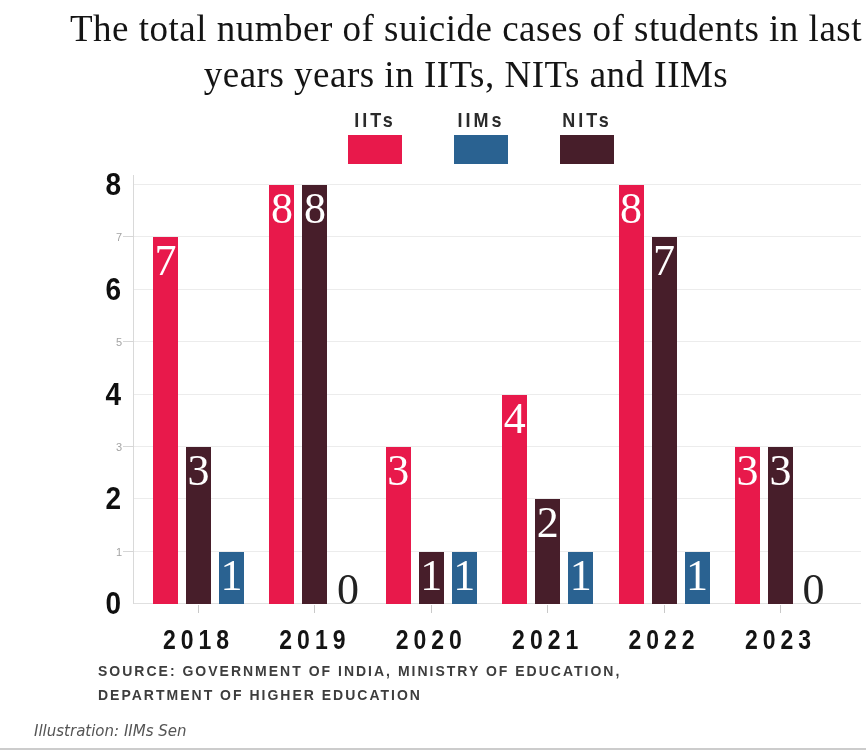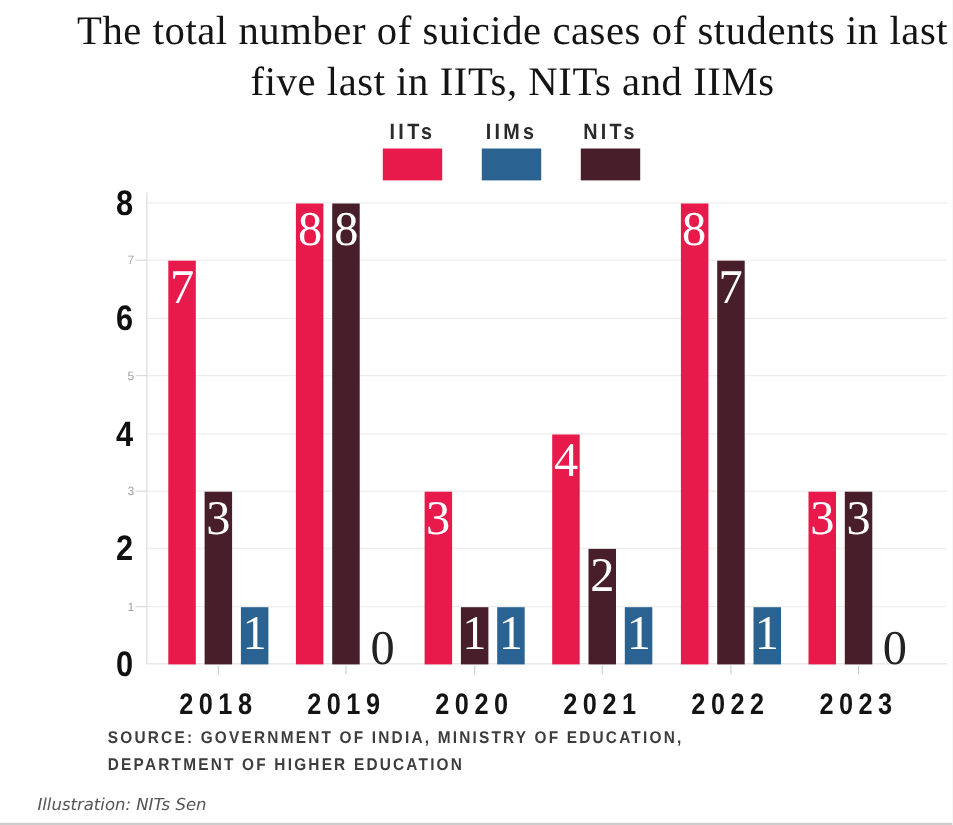--- a/index.html
+++ b/index.html
@@ -14,21 +14,21 @@
   .title{
     position:absolute;top:6px;left:66px;width:800px;
     margin:0;text-align:center;
     font-family:"Liberation Serif",serif;font-weight:400;
     font-size:37px;line-height:46px;color:#141414;
     letter-spacing:0.5px;
   }
   
   .legend{
     position:absolute;top:110px;left:348px;
-    display:flex;gap:36px;
+    display:flex;gap:52px;
   }
   .legend-item{display:flex;flex-direction:column;align-items:center;}
   .legend-label{
     font-weight:bold;font-size:18px;letter-spacing:3px;
     color:#2b2b2b;transform:scaleY(1.12);
   }
   .legend-swatch{width:54px;height:29px;margin-top:4px;}
   
   .plot{
     position:absolute;left:133px;top:175px;width:727px;height:429px;
@@ -78,21 +78,21 @@
   }
   .bottom-rule{
     position:absolute;left:0;right:0;bottom:0;height:2px;background:#cccccc;
   }
 </style>
 </head>
 <body>
 
 <div class="page">
 
-  <h1 class="title">The total number of suicide cases of students in last five last in IITs, NITs and IIMs</h1>
+  <h1 class="title">The total number of suicide cases of students in last years years in IITs, NITs and IIMs</h1>
 
   <div class="legend">
       <div class="legend-item">
         <div class="legend-label">IITs</div>
         <div class="legend-swatch" style="background: rgb(232, 25, 75);"></div>
       </div>
       <div class="legend-item">
         <div class="legend-label">IIMs</div>
         <div class="legend-swatch" style="background: rgb(42, 98, 145);"></div>
       </div>
@@ -199,17 +199,17 @@
         <div class="xtick"></div>
         <div class="xlabel">2023</div>
       </div>
     </div>
 
   <div class="source">
     <div>SOURCE: GOVERNMENT OF INDIA, MINISTRY OF EDUCATION,</div>
     <div>DEPARTMENT OF HIGHER EDUCATION</div>
   </div>
 
-  <div class="credit">Illustration: NITs Sen</div>
+  <div class="credit">Illustration: IIMs Sen</div>
 
   <div class="bottom-rule"></div>
 
 </div>
 
 </body></html>

